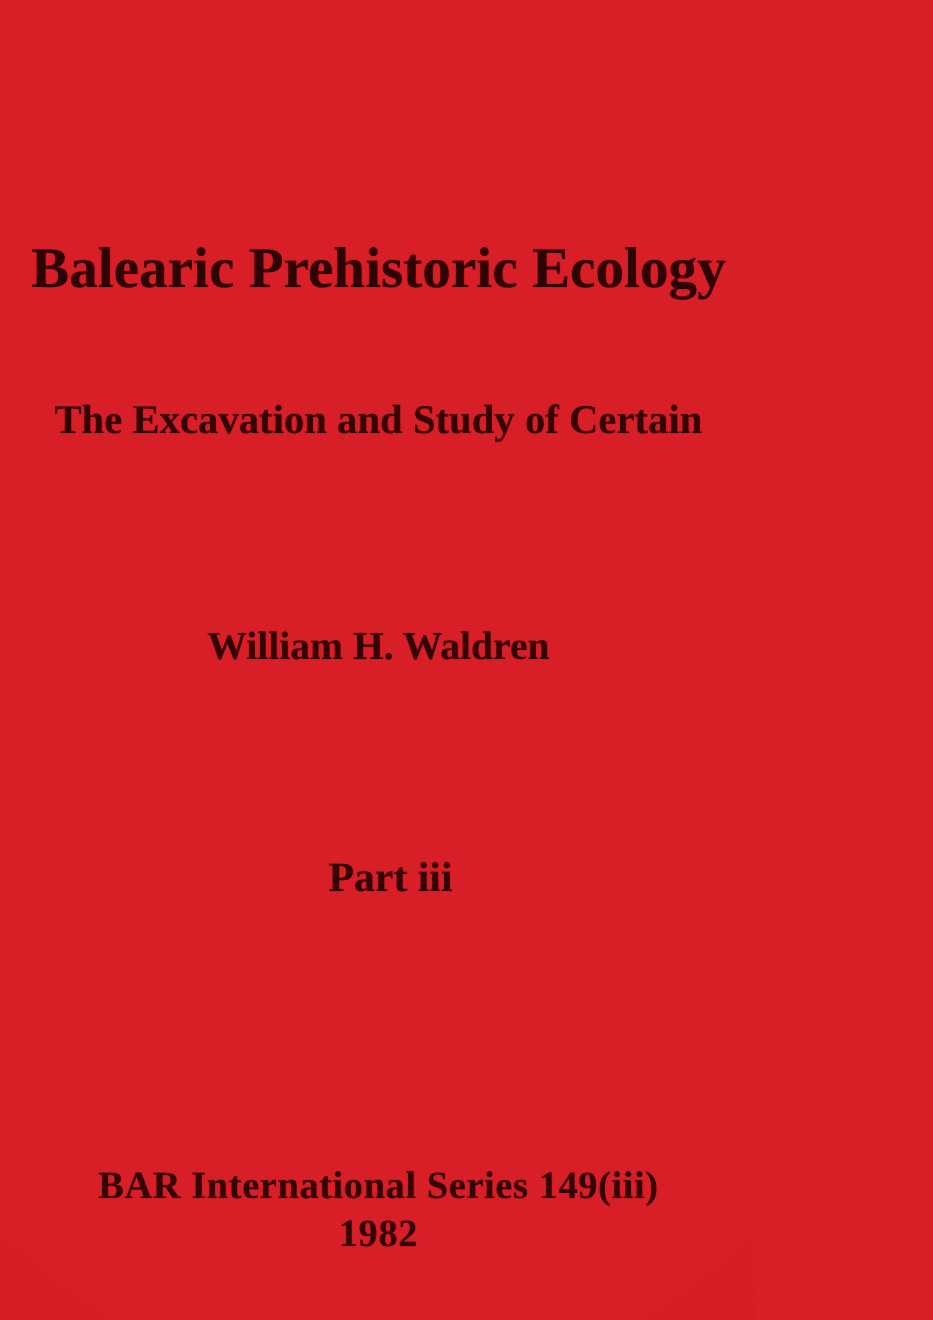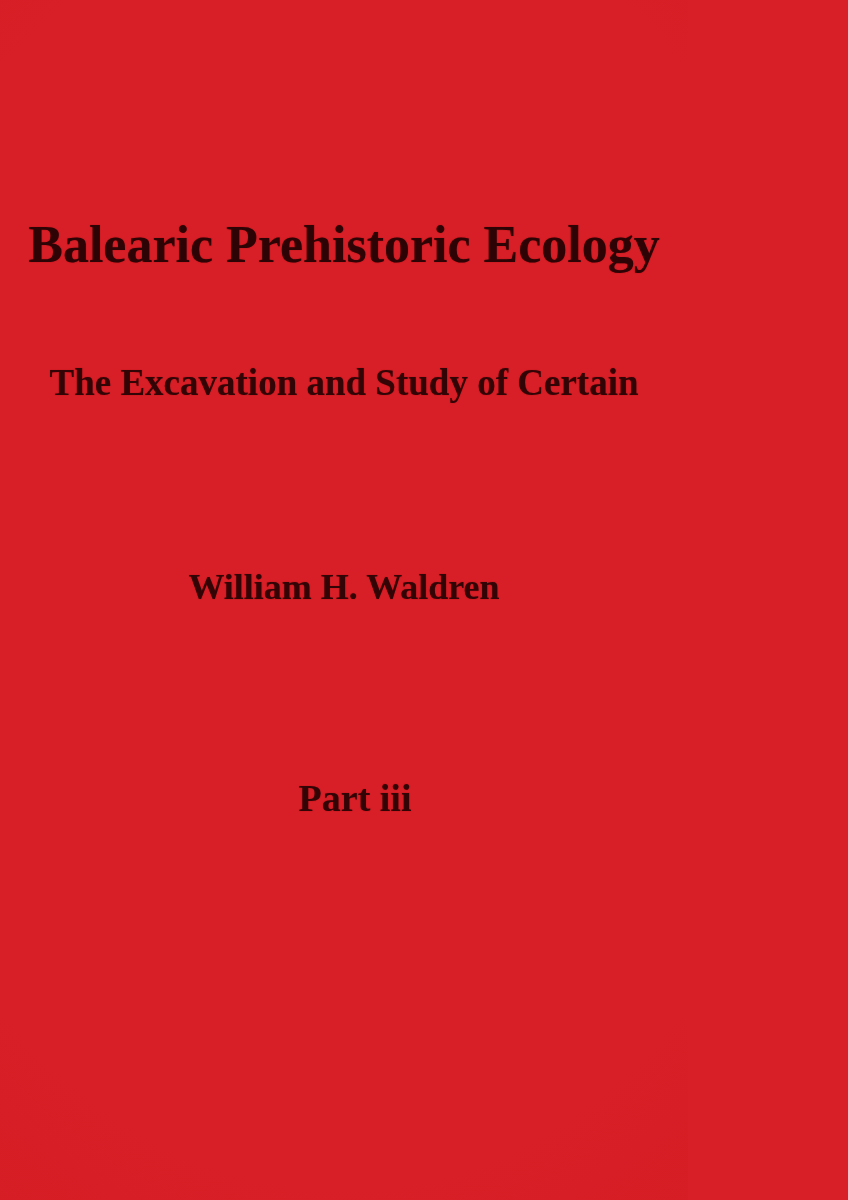--- a/index.html
+++ b/index.html
@@ -91,14 +91,18 @@
   </h1>
 
   <h2 class="subtitle">
     <span>The Excavation and Study of Certain</span><br>
   </h2>
 
   <div class="author">William H. Waldren</div>
 
   <div class="part">Part iii</div>
 
+  <div class="footer">
+    <span>BAR International Series 149(iii)</span><br>
+    <span>1982</span>
+  </div>
 
 </div>
 
 </body></html>

